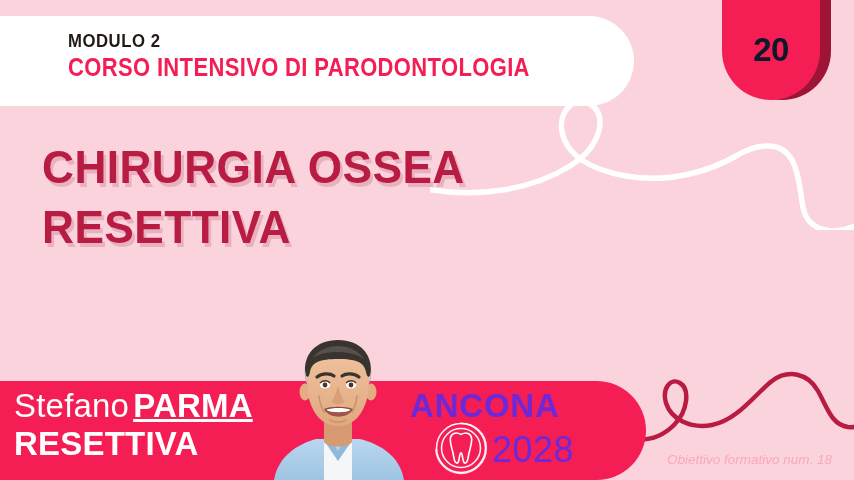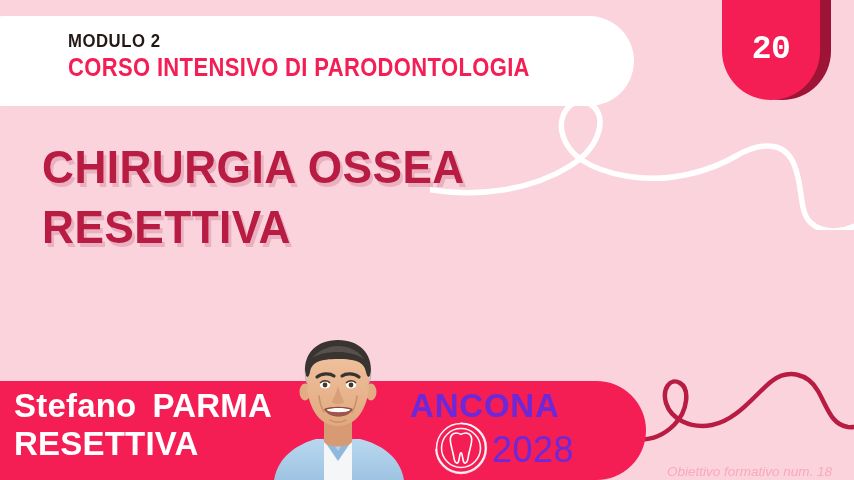--- a/index.html
+++ b/index.html
@@ -77,26 +77,25 @@
     background:#f41e54;
     border-radius:0 0 49px 49px;
     z-index:5;
     display:flex;
     flex-direction:column;
     align-items:center;
     justify-content:center;
     padding-top:8px;
   }
   #ecm-number {
-    color:#ffffff;
+    color:#0f172a;
     font-weight:bold;
     font-size:33px;
     line-height:1;
     letter-spacing:-0.5px;
-    font-family:Liberation Mono, monospace;
   }
   #ecm-unit {
     color:#ffffff;
     font-weight:bold;
     font-size:27px;
     line-height:1.08;
     letter-spacing:-0.5px;
   }
 
   
@@ -127,22 +126,22 @@
     z-index:3;
   }
   #speaker-block {
     position:absolute;
     left:14px; top:387px;
     z-index:5;
     color:#ffffff;
     white-space:nowrap;
   }
   #speaker-line1 { font-size:33px; line-height:1.14; }
-  #speaker-first { font-weight:700; letter-spacing:0.2px; }
-  #speaker-last  { font-weight:bold; letter-spacing:0.2px; margin-left:16px; }
+  #speaker-first { font-weight:400; letter-spacing:0.2px; }
+  #speaker-last  { font-weight:bold; letter-spacing:0.2px; margin-left:4px;text-decoration:underline; }
   #speaker-line2 { font-size:33px; font-weight:bold; line-height:1.14; letter-spacing:0.2px; }
 
   
   #city-year {
     position:absolute;
     left:406px; top:387px;
     z-index:5;
     color:#6d28d9;
     white-space:nowrap;
   }
@@ -165,21 +164,20 @@
 
   
   #footnote {
     position:absolute;
     left:667px; top:452px;
     z-index:5;
     font-size:13.5px;
     font-style:italic;
     color:#f9a8bd;
     white-space:nowrap;
-    margin-top:12px;
   }
 </style>
 </head>
 <body>
 
 <div id="poster">
 
   <svg class="swirl" id="swirl-white" viewBox="0 0 430 160" fill="none">
     <path d="M-10 118 C 50 130, 105 118, 140 96 C 172 76, 178 44, 160 34 C 144 25, 128 42, 132 62 C 137 86, 162 100, 196 106 C 240 114, 282 100, 306 86 C 330 72, 352 72, 362 90 C 374 112, 368 140, 380 152 C 394 166, 418 162, 436 150" stroke="#ffffff" stroke-width="5.5" stroke-linecap="round" fill="none"></path>
   </svg>

